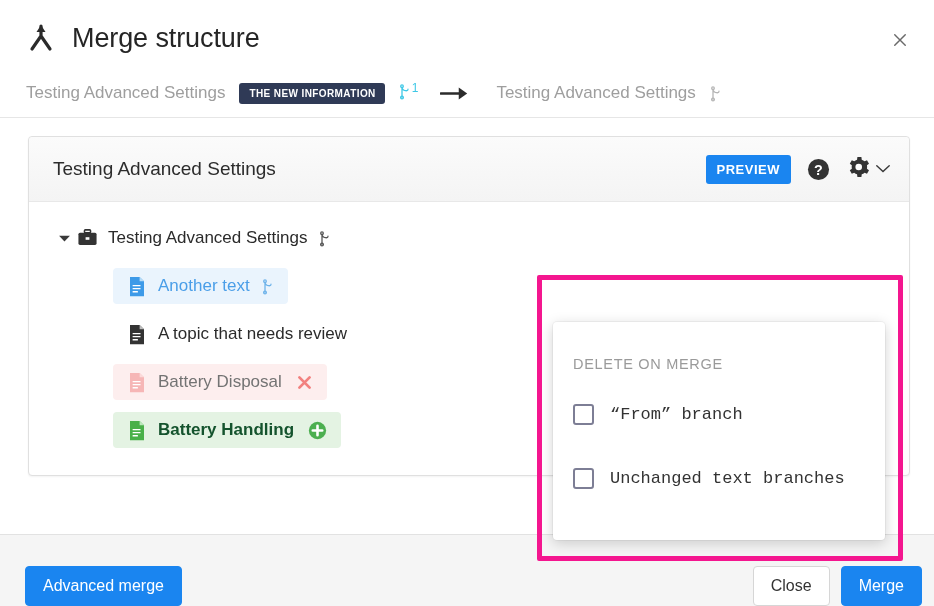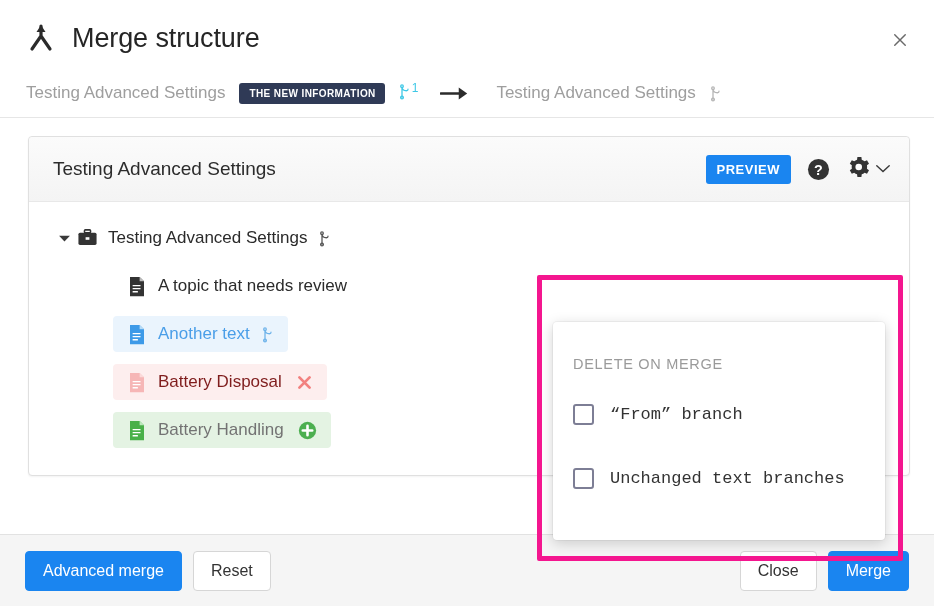--- a/index.html
+++ b/index.html
@@ -112,23 +112,23 @@
   .caret { width: 22px; display: flex; align-items: center; justify-content: center; cursor: pointer; }
   .node-icon { width: 24px; display: flex; align-items: center; justify-content: center; margin-right: 9px; }
   .node-label { font-size: 17px; color: #2b2b2b; white-space: nowrap; }
   .node-branch { margin-left: 12px; display: inline-flex; align-items: center; }
 
   .tree-row.child { margin-left: 84px; padding-left: 12px; }
   .tree-row.sel { background: #eaf4fd; }
   .tree-row.sel .node-label { color: #4a9ee8; }
   .tree-row.plain { background: transparent; }
   .tree-row.removed { background: #fdeeee; }
-  .tree-row.removed .node-label { color: #7f1d1d; }
+  .tree-row.removed .node-label { color: #737373; }
   .tree-row.added { background: #e4f3e3; }
-  .tree-row.added .node-label { color: #737373; }
+  .tree-row.added .node-label { color: #14532d; font-weight: bold; }
   .status-icon { margin-left: 14px; display: inline-flex; align-items: center; }
 
   
   .pink-box {
     position: absolute;
     left: 537px; top: 157px;
     width: 366px; height: 286px;
     border: 5px solid #f4168f;
     border-radius: 2px;
     pointer-events: none;
@@ -160,22 +160,22 @@
     border: 2px solid #7d7e95; border-radius: 3px;
     background: #ffffff; margin-right: 16px;
   }
   .dd-label { font-size: 17px; color: #333333; white-space: nowrap; }
 
   
   .footer {
     flex: 0 0 auto; height: 72px;
     background: #f5f5f5;
     border-top: 1px solid #e2e2e2;
-    display: flex; align-items: center;
-    padding: 0 25px 0 25px;
+    display: flex; align-items: flex-end;
+    padding: 0 12px 0 25px;
   }
   .btn {
     font-family: "Liberation Sans", sans-serif;
     font-size: 16px; border-radius: 4px;
     padding: 11px 17px; cursor: pointer; border: 1px solid transparent;
     line-height: 1;
   }
   .btn-primary { background: #1a85f0; color: #ffffff; border-color: #1a85f0; }
   .btn-default { background: #ffffff; color: #333333; border-color: #d6d6d6; }
   .footer-left { display: flex; gap: 11px; }
@@ -284,47 +284,47 @@
           <span class="node-label">Testing Advanced Settings</span>
           <span class="node-branch">
             <svg viewBox="0 0 16 20" width="12" height="17">
               <path d="M4 18 L4 4 M4 4 Q4 9 10 9 Q12 9 12 7" stroke="#555" stroke-width="1.7" fill="none" stroke-linecap="round"></path>
               <circle cx="4" cy="18" r="1.9" fill="none" stroke="#555" stroke-width="1.6"></circle>
               <circle cx="4" cy="3" r="1.8" fill="none" stroke="#555" stroke-width="1.6"></circle>
             </svg>
           </span>
         </div>
 
-        <div class="tree-row child plain">
-          <span class="node-icon">
-            <svg viewBox="0 0 20 24" width="18" height="21">
-              <path d="M2 1 h11 l5 5 v17 h-16 z" fill="#333333"></path>
-              <path d="M13 1 v5 h5 z" fill="#bdbdbd"></path>
-              <path d="M5 11 h9 M5 14.5 h9 M5 18 h6" stroke="#ffffff" stroke-width="1.5"></path>
-            </svg>
-          </span>
-          <span class="node-label">A topic that needs review</span>
-        </div>
-
         <div class="tree-row child sel">
           <span class="node-icon">
             <svg viewBox="0 0 20 24" width="18" height="21">
               <path d="M2 1 h11 l5 5 v17 h-16 z" fill="#3d9ae8"></path>
               <path d="M13 1 v5 h5 z" fill="#b7dcf7"></path>
               <path d="M5 11 h9 M5 14.5 h9 M5 18 h6" stroke="#ffffff" stroke-width="1.5"></path>
             </svg>
           </span>
           <span class="node-label">Another text</span>
           <span class="node-branch">
             <svg viewBox="0 0 16 20" width="12" height="17">
               <path d="M4 18 L4 4 M4 4 Q4 9 10 9 Q12 9 12 7" stroke="#6eb3ea" stroke-width="1.7" fill="none" stroke-linecap="round"></path>
               <circle cx="4" cy="18" r="1.9" fill="none" stroke="#6eb3ea" stroke-width="1.6"></circle>
               <circle cx="4" cy="3" r="1.8" fill="none" stroke="#6eb3ea" stroke-width="1.6"></circle>
             </svg>
           </span>
+        </div>
+
+        <div class="tree-row child plain">
+          <span class="node-icon">
+            <svg viewBox="0 0 20 24" width="18" height="21">
+              <path d="M2 1 h11 l5 5 v17 h-16 z" fill="#333333"></path>
+              <path d="M13 1 v5 h5 z" fill="#bdbdbd"></path>
+              <path d="M5 11 h9 M5 14.5 h9 M5 18 h6" stroke="#ffffff" stroke-width="1.5"></path>
+            </svg>
+          </span>
+          <span class="node-label">A topic that needs review</span>
         </div>
 
         <div class="tree-row child removed">
           <span class="node-icon">
             <svg viewBox="0 0 20 24" width="18" height="21">
               <path d="M2 1 h11 l5 5 v17 h-16 z" fill="#f6b6b6"></path>
               <path d="M13 1 v5 h5 z" fill="#fbdada"></path>
               <path d="M5 11 h9 M5 14.5 h9 M5 18 h6" stroke="#ffffff" stroke-width="1.5"></path>
             </svg>
           </span>
@@ -368,21 +368,20 @@
       </div>
     </div>
 
     <div class="pink-box"></div>
 
   </div>
 
   <div class="footer">
     <div class="footer-left">
       <button class="btn btn-primary">Advanced merge</button>
-      <button class="btn btn-default">Reset</button>
     </div>
     <div class="footer-right">
       <button class="btn btn-default">Close</button>
       <button class="btn btn-primary">Merge</button>
     </div>
   </div>
 
 </div>
 
 </body></html>

